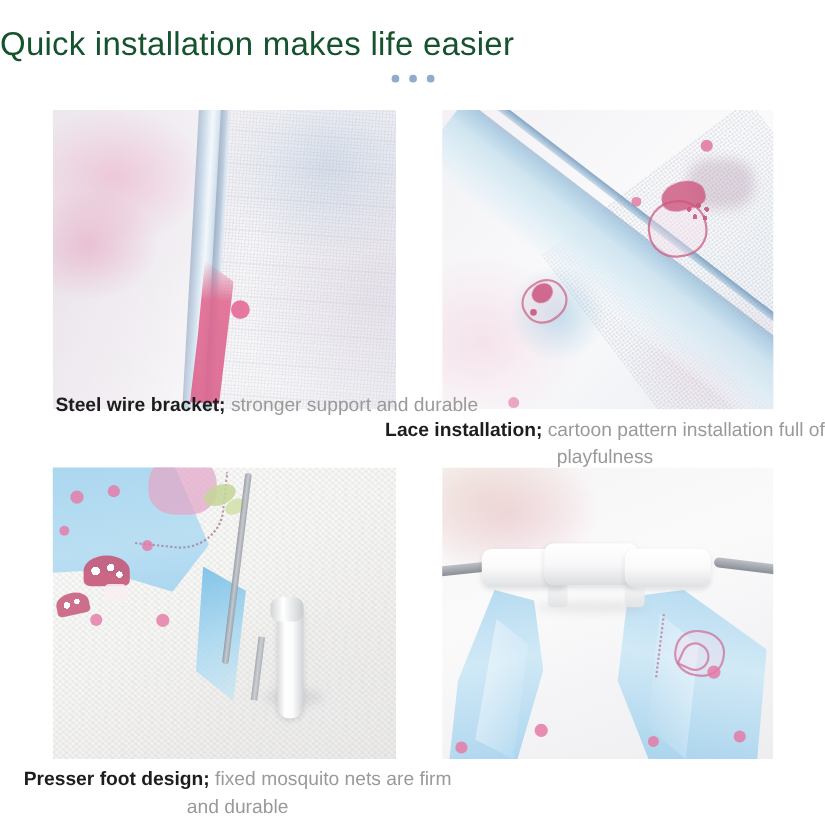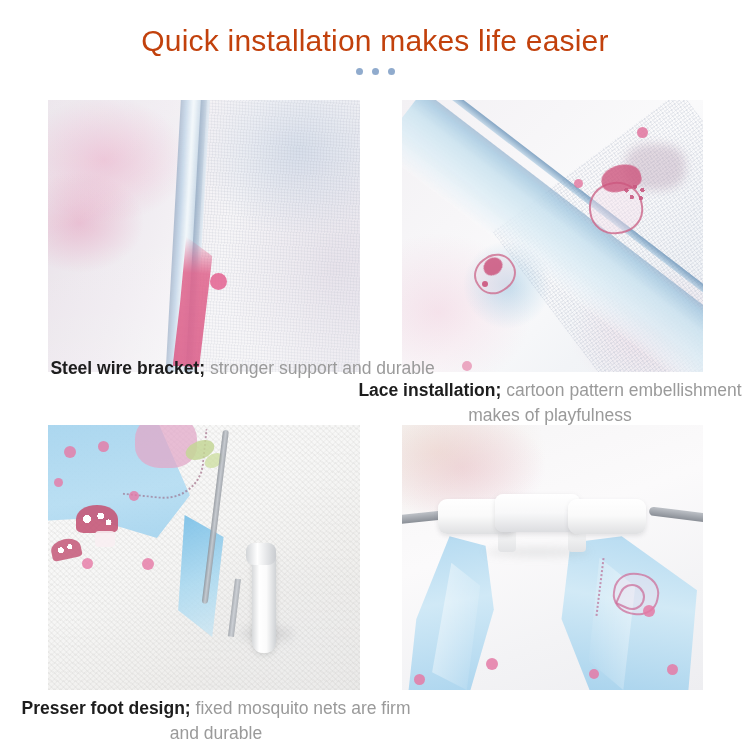--- a/index.html
+++ b/index.html
@@ -7,23 +7,23 @@
     width:750px; height:750px;
     background:#ffffff;
     font-family:"Liberation Sans", sans-serif;
     overflow:hidden;
   }
   .page { position:relative; width:750px; height:750px; background:#fff; }
 
   
   .title {
     position:absolute; left:0; top:24px; width:750px;
-    text-align:center;
+    text-align:left;
     font-size:30px; font-weight:400; letter-spacing:0.2px;
-    color:#c2410c; white-space:nowrap;
+    color:#14532d; white-space:nowrap;
   }
   .dots {
     position:absolute; left:0; top:68px; width:750px;
     display:flex; justify-content:center; gap:9px;
   }
   .dot { width:7px; height:7px; border-radius:50%; background:#7d9cc4; opacity:.85; }
 
   
   .card { position:absolute; overflow:hidden; }
   .card-tl { left:48px;  top:100px; width:312px; height:272px; }
@@ -430,21 +430,21 @@
       <div class="p2-pd1"></div>
       <div class="p2-pd2"></div>
       <div class="p2-pd3"></div>
     </div>
   </div>
 
   <div class="caption cap-tl">
     <b>Steel wire bracket;</b><span> stronger support and durable</span>
   </div>
   <div class="caption cap-tr">
-    <b>Lace installation;</b><span> cartoon pattern embellishment makes of playfulness</span>
+    <b>Lace installation;</b><span> cartoon pattern installation full of playfulness</span>
   </div>
 
   <div class="card card-bl">
     <div class="photo p3">
       <div class="p3-towel"></div>
       <div class="p3-fabric"></div>
       <div class="p3-fabric2"></div>
       <div class="p3-heart"></div>
       <div class="p3-heartline"></div>
       <div class="p3-green"></div>

